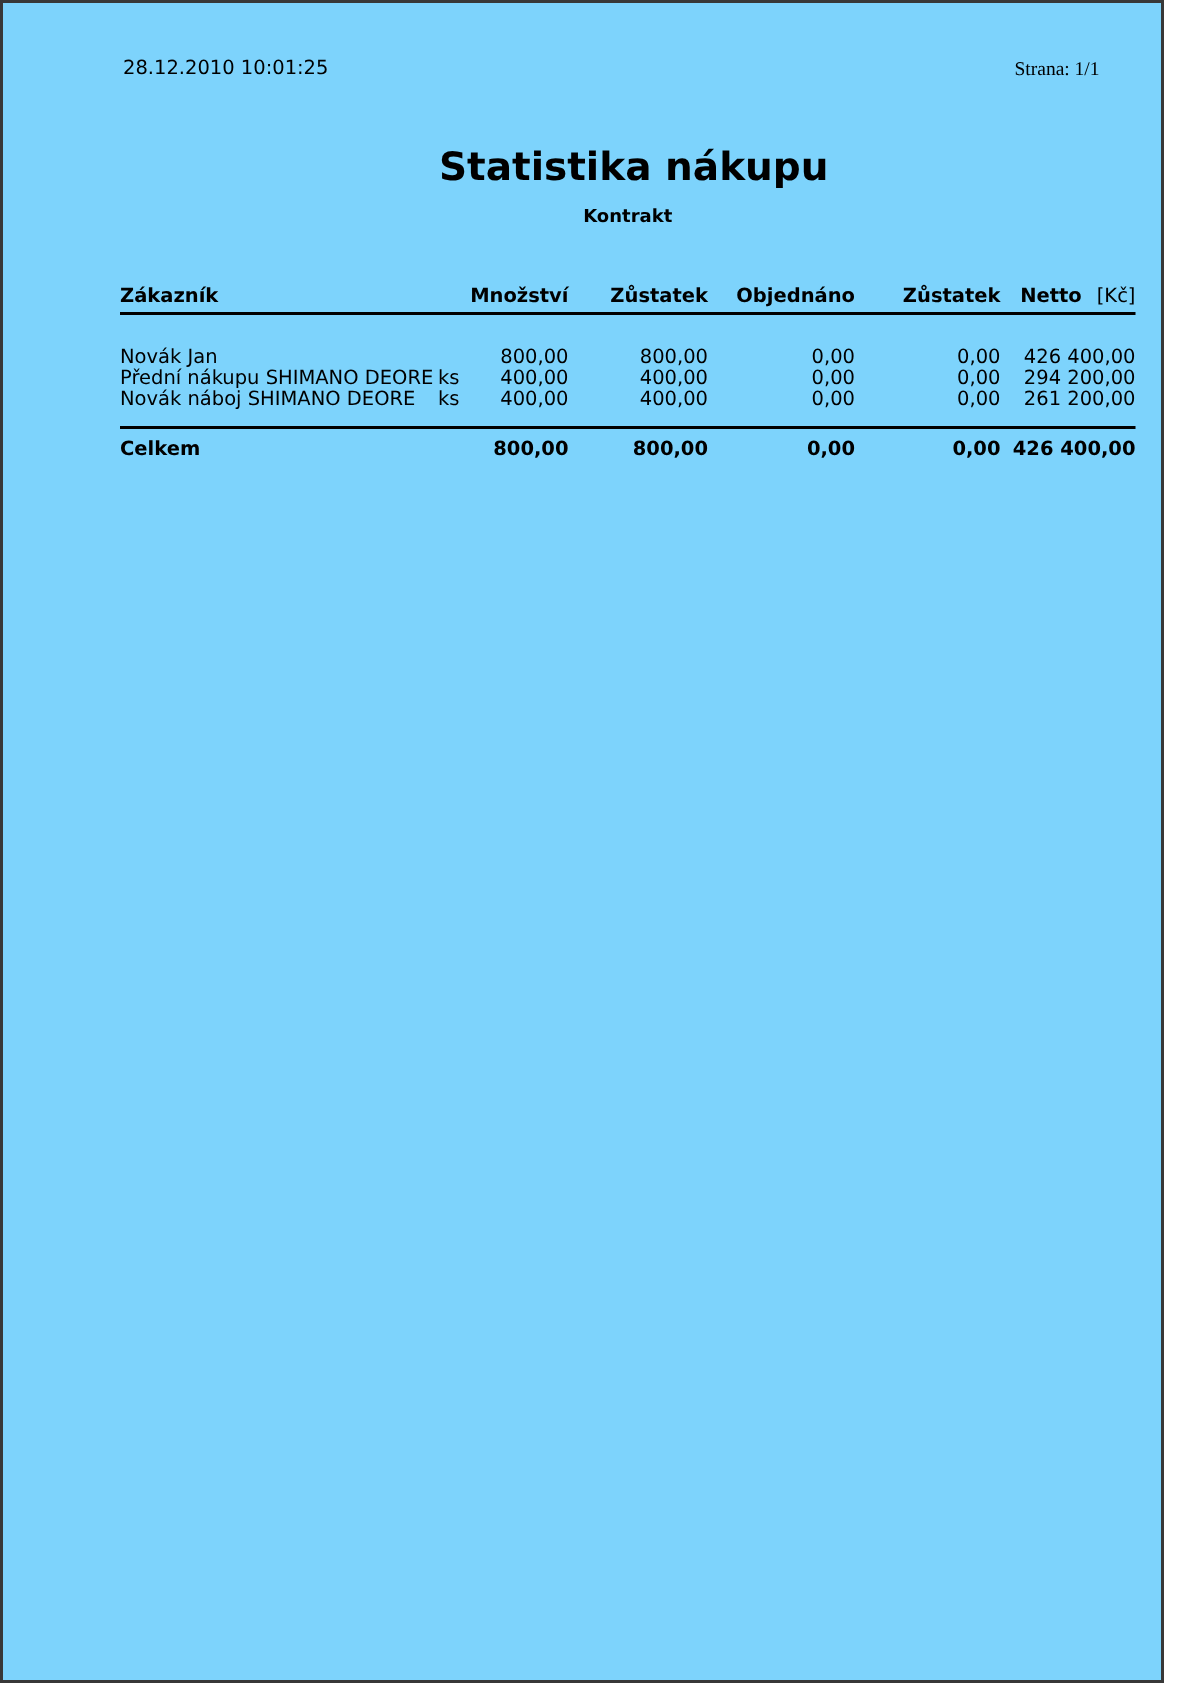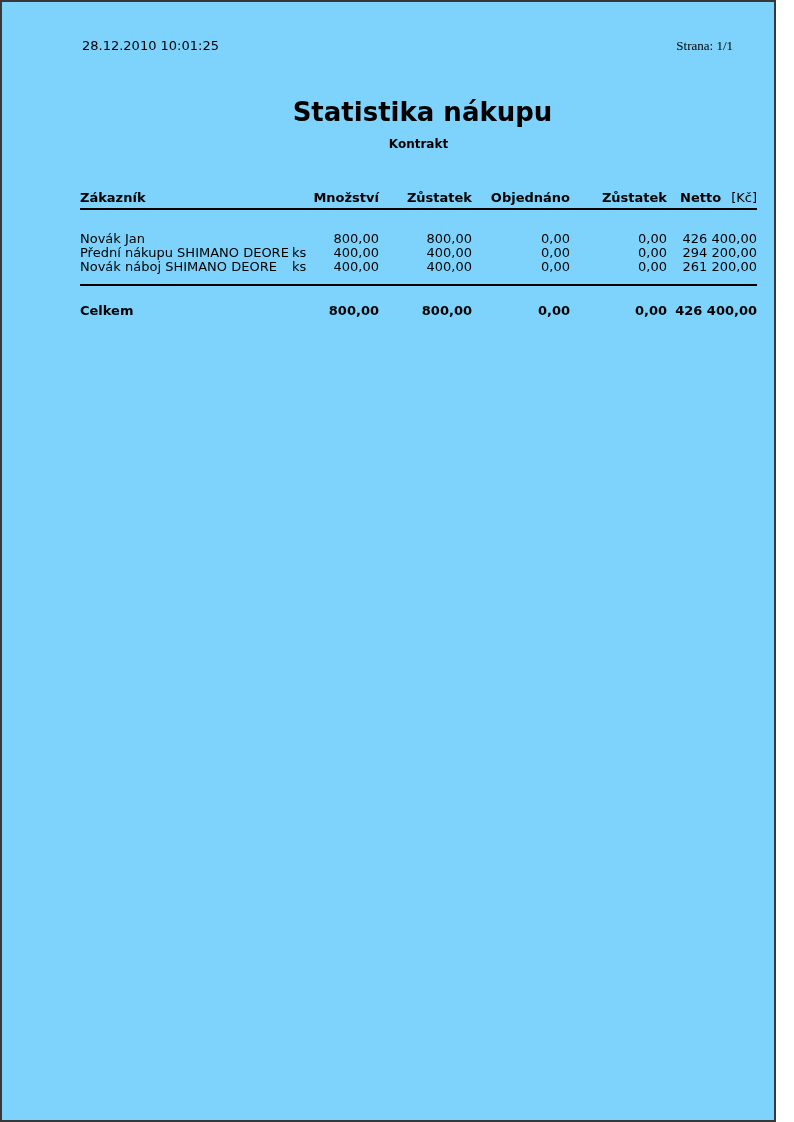--- a/index.html
+++ b/index.html
@@ -87,21 +87,21 @@
     left: 212px;
     top: 0;
   }
   .total-rule {
     border-top: 2px solid #000000;
     margin-top: 10px;
     height: 0;
   }
   .total {
     font-weight: bold;
-    margin-top: 18px;
+    margin-top: 7px;
   }
 </style>
 </head>
 <body>
 
 <div class="page">
 
   <div class="meta meta-date">28.12.2010 10:01:25</div>
   <div class="meta meta-page">Strana: 1/1</div>
 

